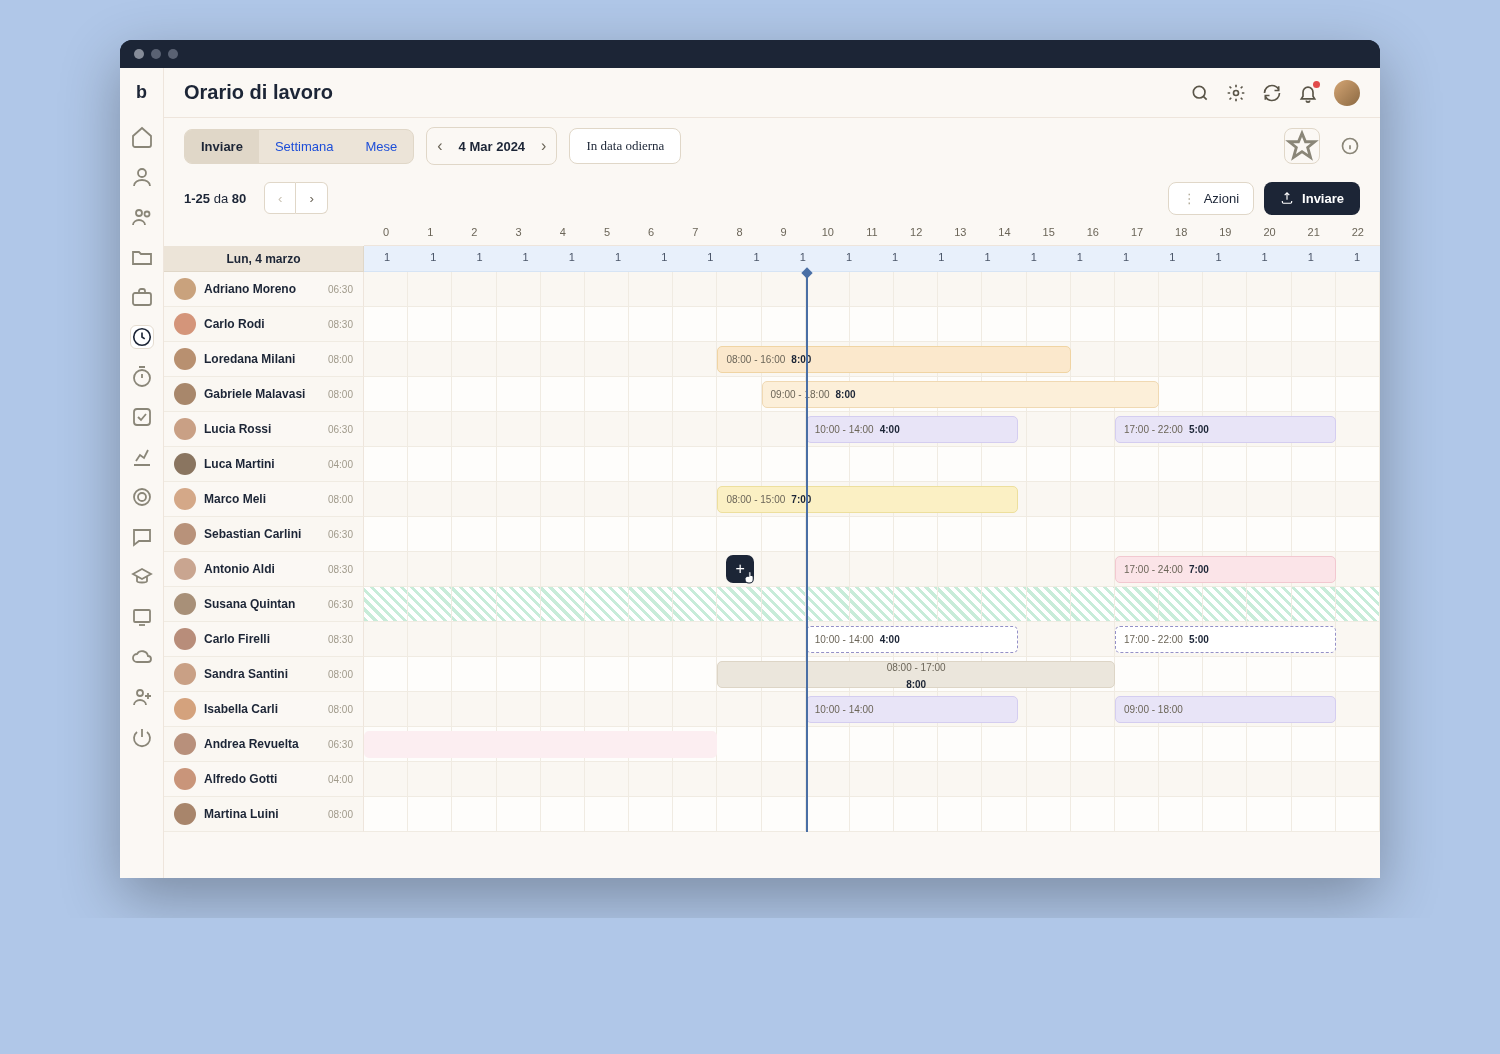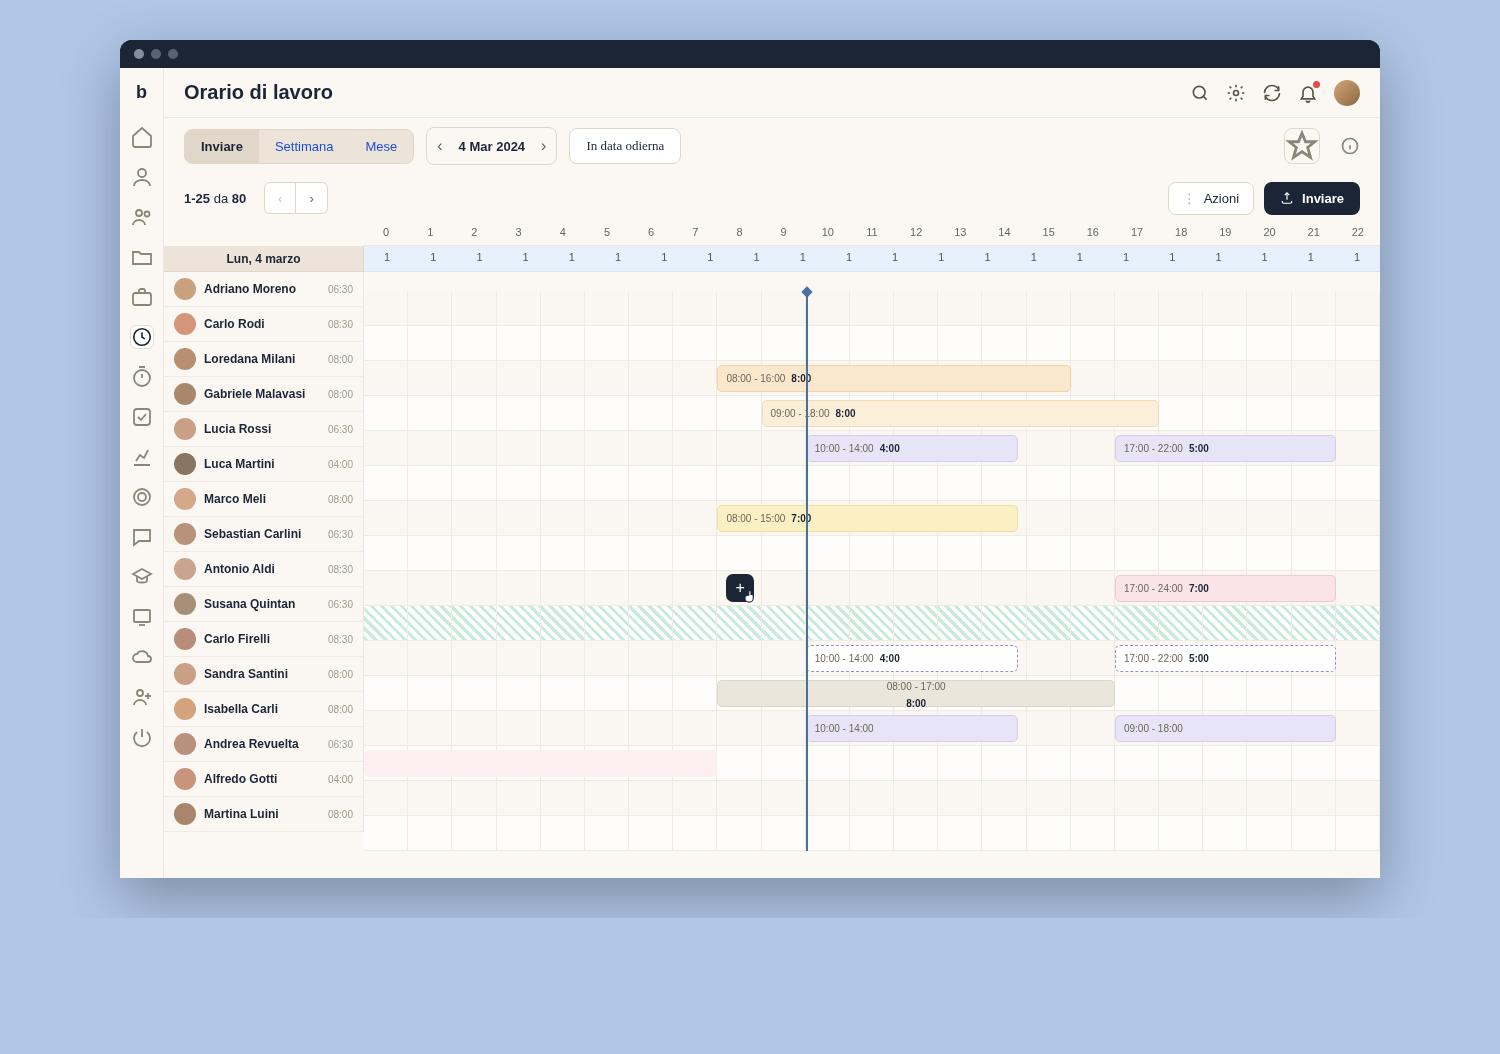--- a/index.html
+++ b/index.html
@@ -395,21 +395,21 @@
               <div class="c-cell">1</div>
               <div class="c-cell">1</div>
               <div class="c-cell">1</div>
               <div class="c-cell">1</div>
               <div class="c-cell">1</div>
               <div class="c-cell">1</div>
               <div class="c-cell">1</div>
               <div class="c-cell">1</div>
               <div class="c-cell">1</div>
             </div>
-          <div class="grid-body" id="grid-body" style="position: relative; margin-top: 19px;">
+          <div class="grid-body" id="grid-body" style="position: relative;">
             <div class="now-line" id="now-line" style="left: 43.4783%;"></div>
           <div class="grid-row">
                 <div class="grid-lines">
                   <div></div>
                   <div></div>
                   <div></div>
                   <div></div>
                   <div></div>
                   <div></div>
                   <div></div>

